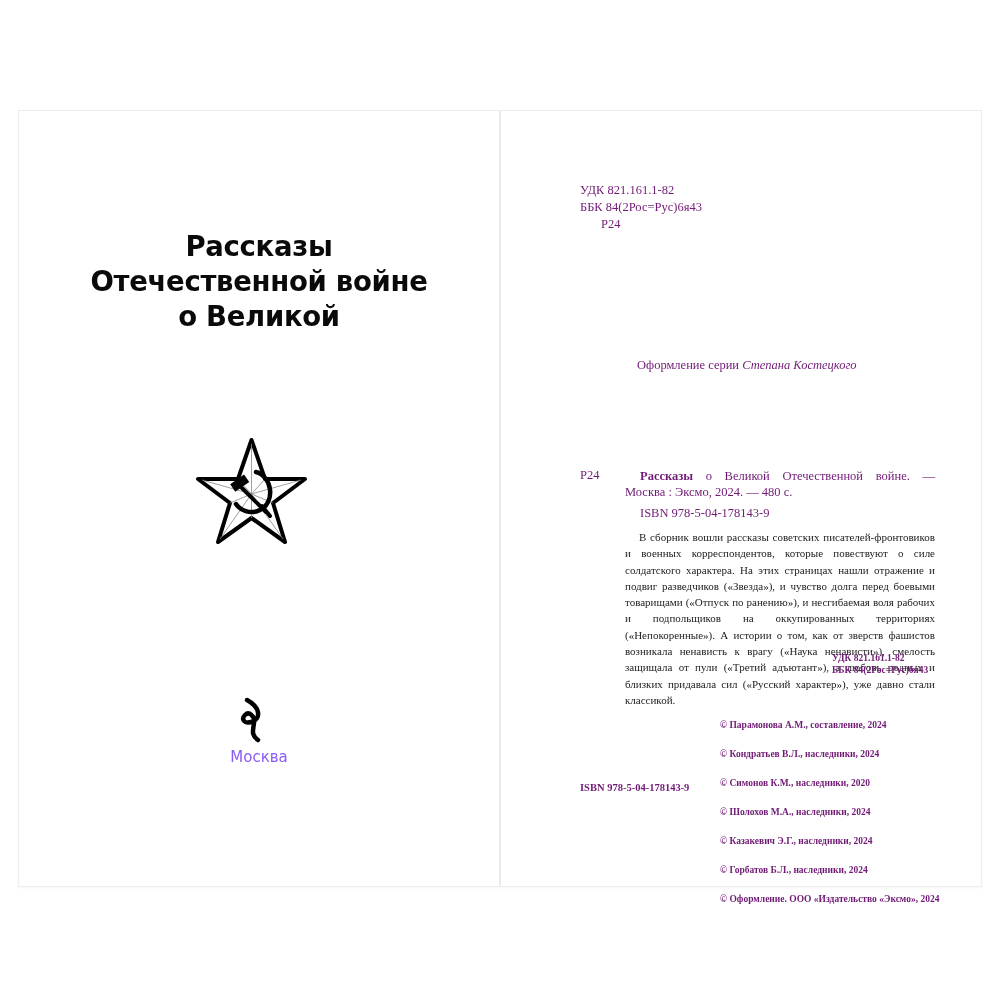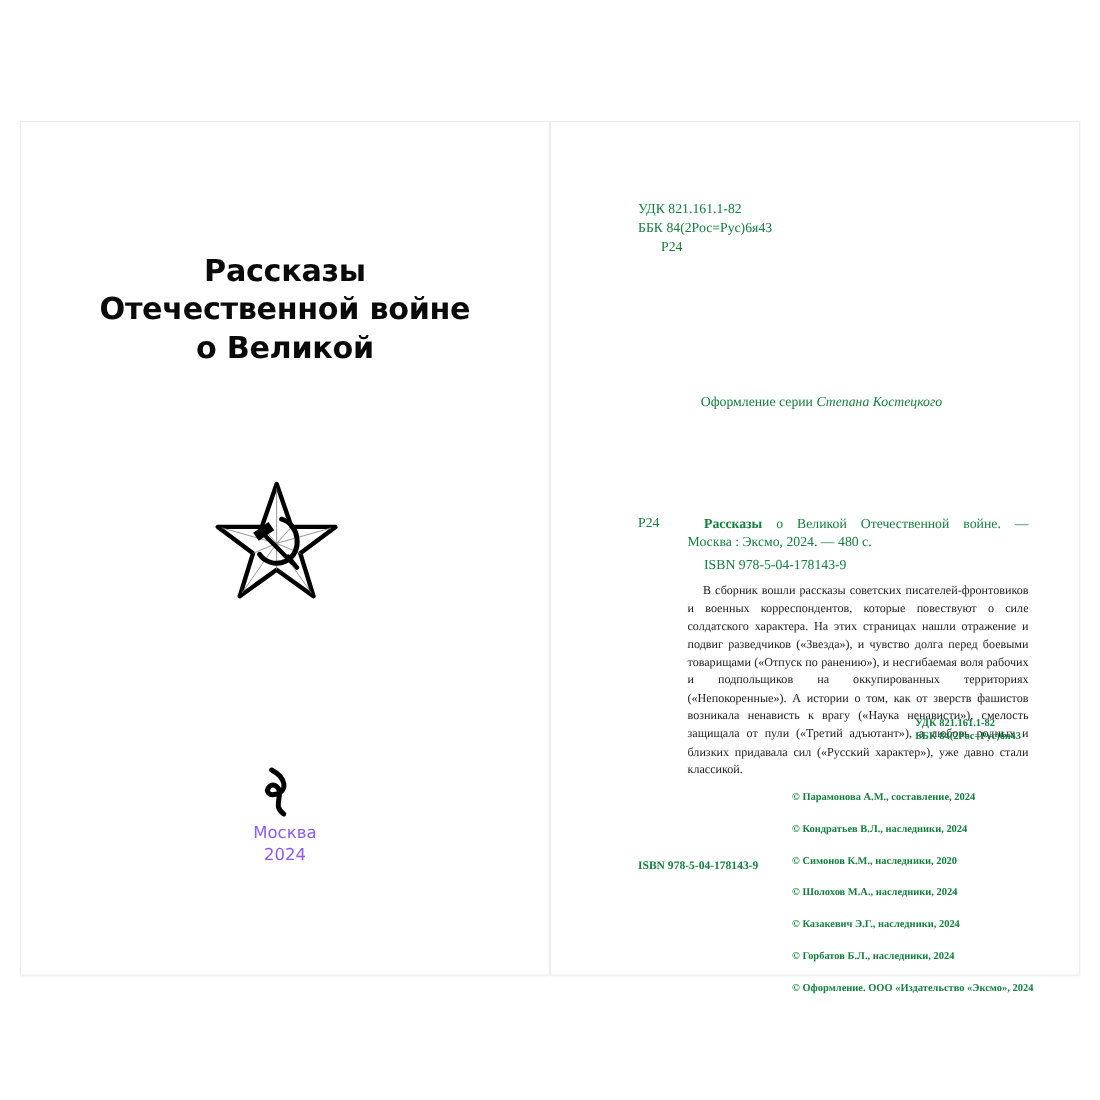--- a/index.html
+++ b/index.html
@@ -22,21 +22,21 @@
   }
   .title div { white-space: nowrap; }
 
   .star { position: absolute; left: 175px; top: 325px; width: 115px; height: 110px; }
   .logo { position: absolute; left: 219px; top: 586px; width: 26px; height: 46px; }
   .city {
     position: absolute; left: 0; width: 100%; top: 636px; text-align: center;
     font-family: "DejaVu Sans", sans-serif; font-size: 15px; line-height: 20px; color: #8b5cf6;
   }
 
-  .r { position: absolute; font-family: "Liberation Serif", serif; color: #15803d; }
+  .r { position: absolute; font-family: "Liberation Serif", serif; color: #701a75; }
   .udk-top { left: 79px; top: 71px; font-size: 12.5px; line-height: 17px; }
   .udk-top .indent { padding-left: 21px; }
   .design { left: 136px; top: 247px; font-size: 12.5px; }
   .design i { font-style: italic; }
 
   .code-left { left: 79px; top: 357px; font-size: 12.5px; }
   .biblio { left: 139px; top: 357px; width: 295px; font-size: 12.5px; line-height: 17px; }
   .biblio .line1 { text-align: justify; text-align-last: justify; padding-left: 0; }
   .biblio b { font-weight: bold; }
   .biblio-2 { left: 124px; top: 374px; font-size: 12.5px; text-align: center; }
@@ -83,21 +83,20 @@
     <line x1="48" y1="52" x2="72" y2="76" stroke="#000" stroke-width="4" stroke-linecap="round"></line>
     <rect x="37" y="43" width="17" height="9" transform="rotate(-35 45 47)" fill="#000"></rect>
   </svg>
 
   <svg class="logo" viewBox="0 0 26 46">
     <path d="M9,3 C22,10 24,22 13,25 C6,27 3,22 7,18 C11,14 17,19 16,26 C15,34 13,38 20,43" fill="none" stroke="#000" stroke-width="4.5" stroke-linecap="round"></path>
   </svg>
 
   <div class="city">
     <div>Москва</div>
-    <div>2024</div>
   </div>
 </div>
 
 <div class="page page-right">
   <div class="r udk-top">
     <div>УДК 821.161.1-82</div>
     <div>ББК 84(2Рос=Рус)6я43</div>
     <div class="indent">Р24</div>
   </div>
 

